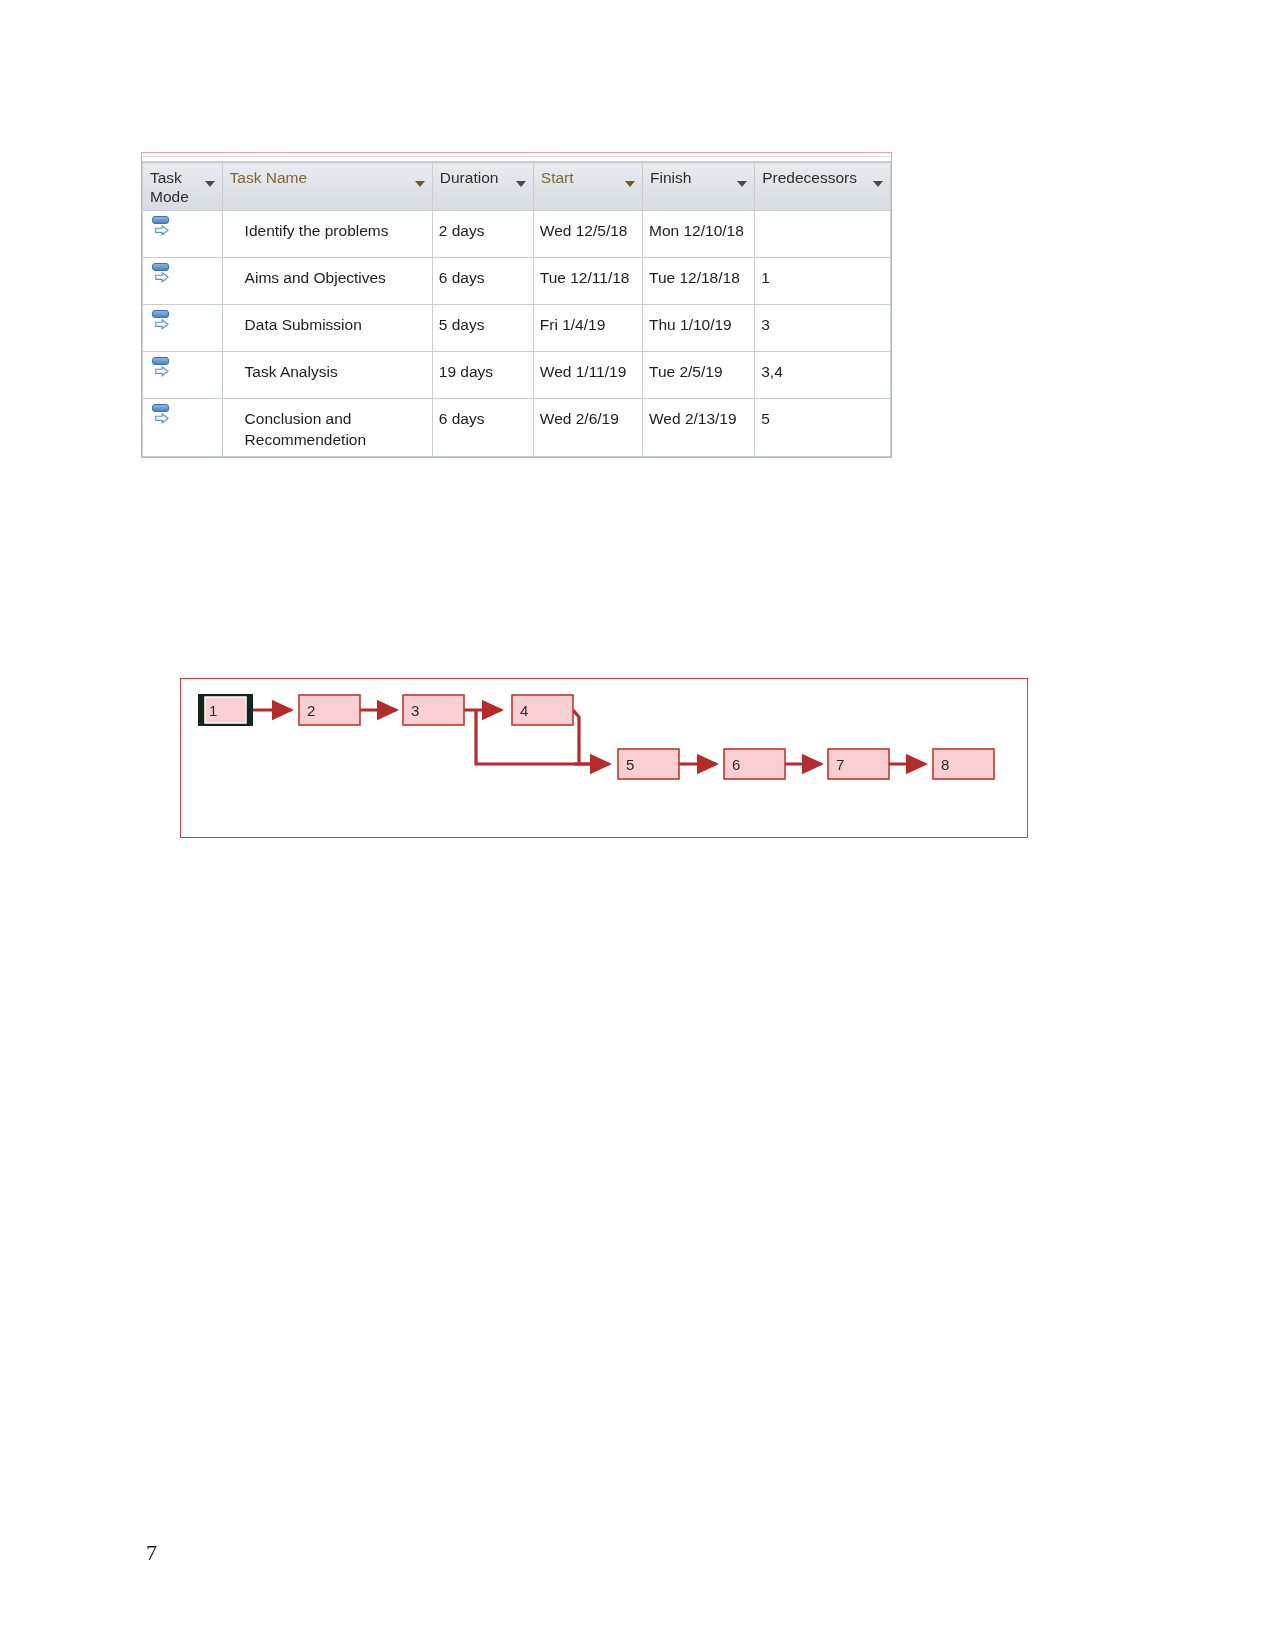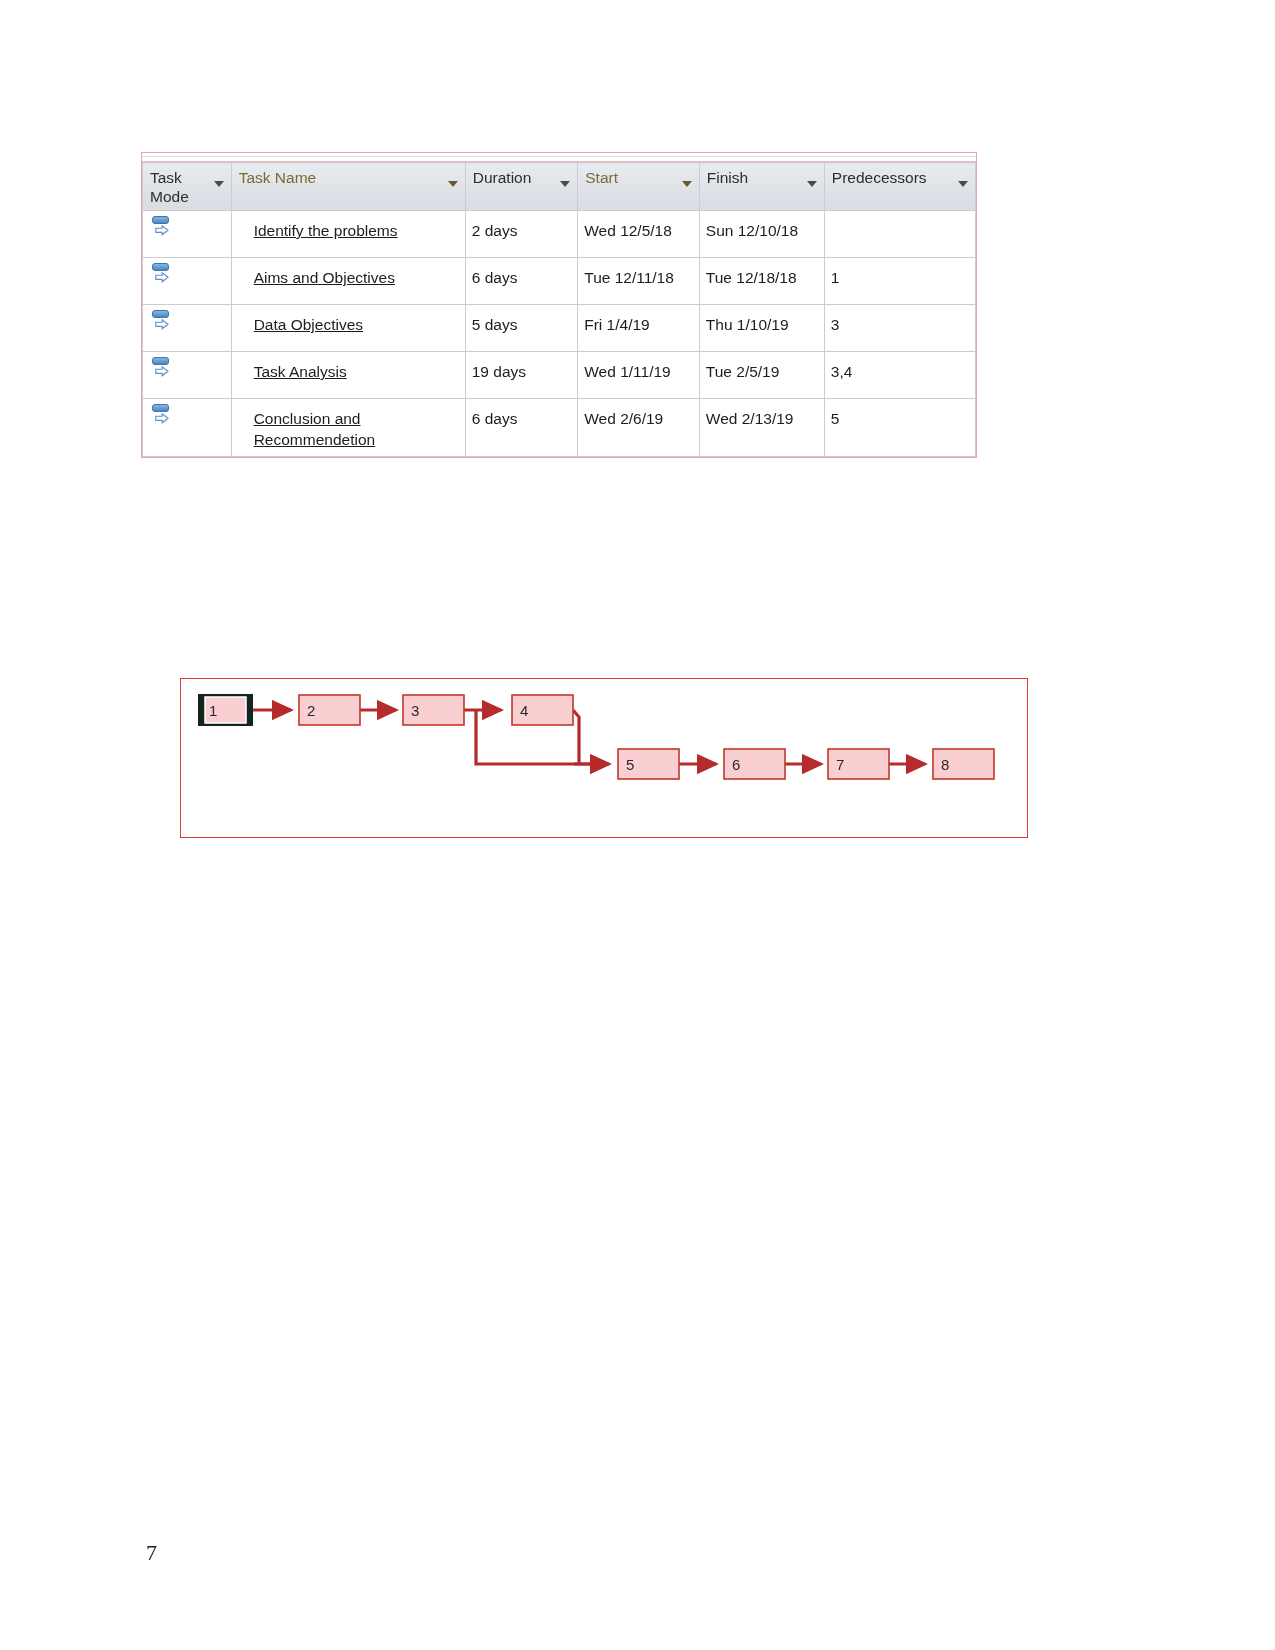--- a/index.html
+++ b/index.html
@@ -13,21 +13,21 @@
     position: relative;
     font-family: "Liberation Sans", sans-serif;
     overflow: hidden;
   }
 
   
   .gantt-wrap {
     position: absolute;
     left: 141px;
     top: 152px;
-    width: 836px;
+    width: 751px;
     border: 1px solid #e8a3a8;
     box-sizing: border-box;
     background: #ffffff;
   }
   .gantt-topstrip {
     height: 8px;
     border-bottom: 1px solid #f0b9bd;
     background: #ffffff;
     position: relative;
   }
@@ -93,21 +93,21 @@
   
   table.tasks tbody td {
     font-size: 15.5px;
     color: #1d1d1d;
     height: 46px;
   }
   .cell {
     padding: 9px 6px 6px 6px;
     line-height: 21px;
   }
-  .cell.name { padding-left: 22px; text-decoration: underline; }
+  .cell.name { padding-left: 22px; }
   td.mode-cell { background:#ffffff; }
 
   
   .mode-icon {
     position: relative;
     width: 26px;
     height: 26px;
     margin: 4px 0 0 9px;
   }
   .mode-icon .bar {
@@ -207,21 +207,21 @@
           <td>
             <div class="cell name">Identify the problems</div>
           </td>
           <td>
             <div class="cell">2 days</div>
           </td>
           <td>
             <div class="cell">Wed 12/5/18</div>
           </td>
           <td>
-            <div class="cell">Sun 12/10/18</div>
+            <div class="cell">Mon 12/10/18</div>
           </td>
           <td>
             <div class="cell"></div>
           </td>
         </tr>
         <tr>
           <td class="mode-cell">
             <div class="mode-icon">
               <span class="bar"></span>
               <span class="arrow">
@@ -252,21 +252,21 @@
             <div class="mode-icon">
               <span class="bar"></span>
               <span class="arrow">
                 <svg width="14" height="11" viewBox="0 0 14 11">
                   <path d="M0.8,3.2 L7.2,3.2 L7.2,0.8 L13,5.3 L7.2,9.8 L7.2,7.4 L0.8,7.4 Z" fill="#ffffff" stroke="#5a8fc4" stroke-width="1.1"></path>
                 </svg>
               </span>
             </div>
           </td>
           <td>
-            <div class="cell name">Data Objectives</div>
+            <div class="cell name">Data Submission</div>
           </td>
           <td>
             <div class="cell">5 days</div>
           </td>
           <td>
             <div class="cell">Fri 1/4/19</div>
           </td>
           <td>
             <div class="cell">Thu 1/10/19</div>
           </td>

